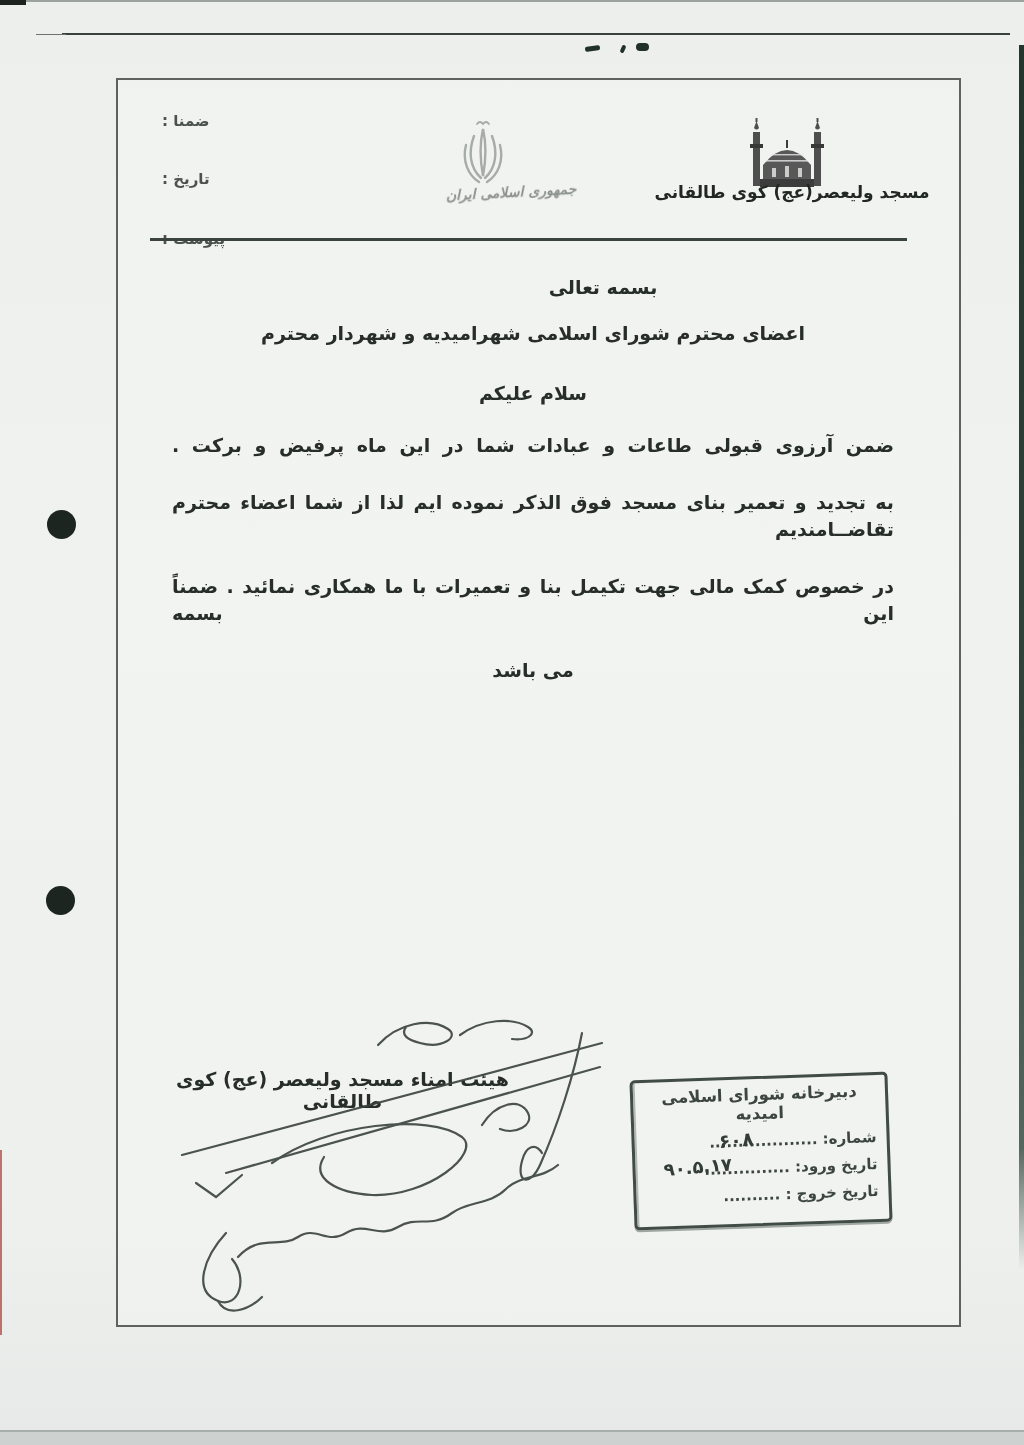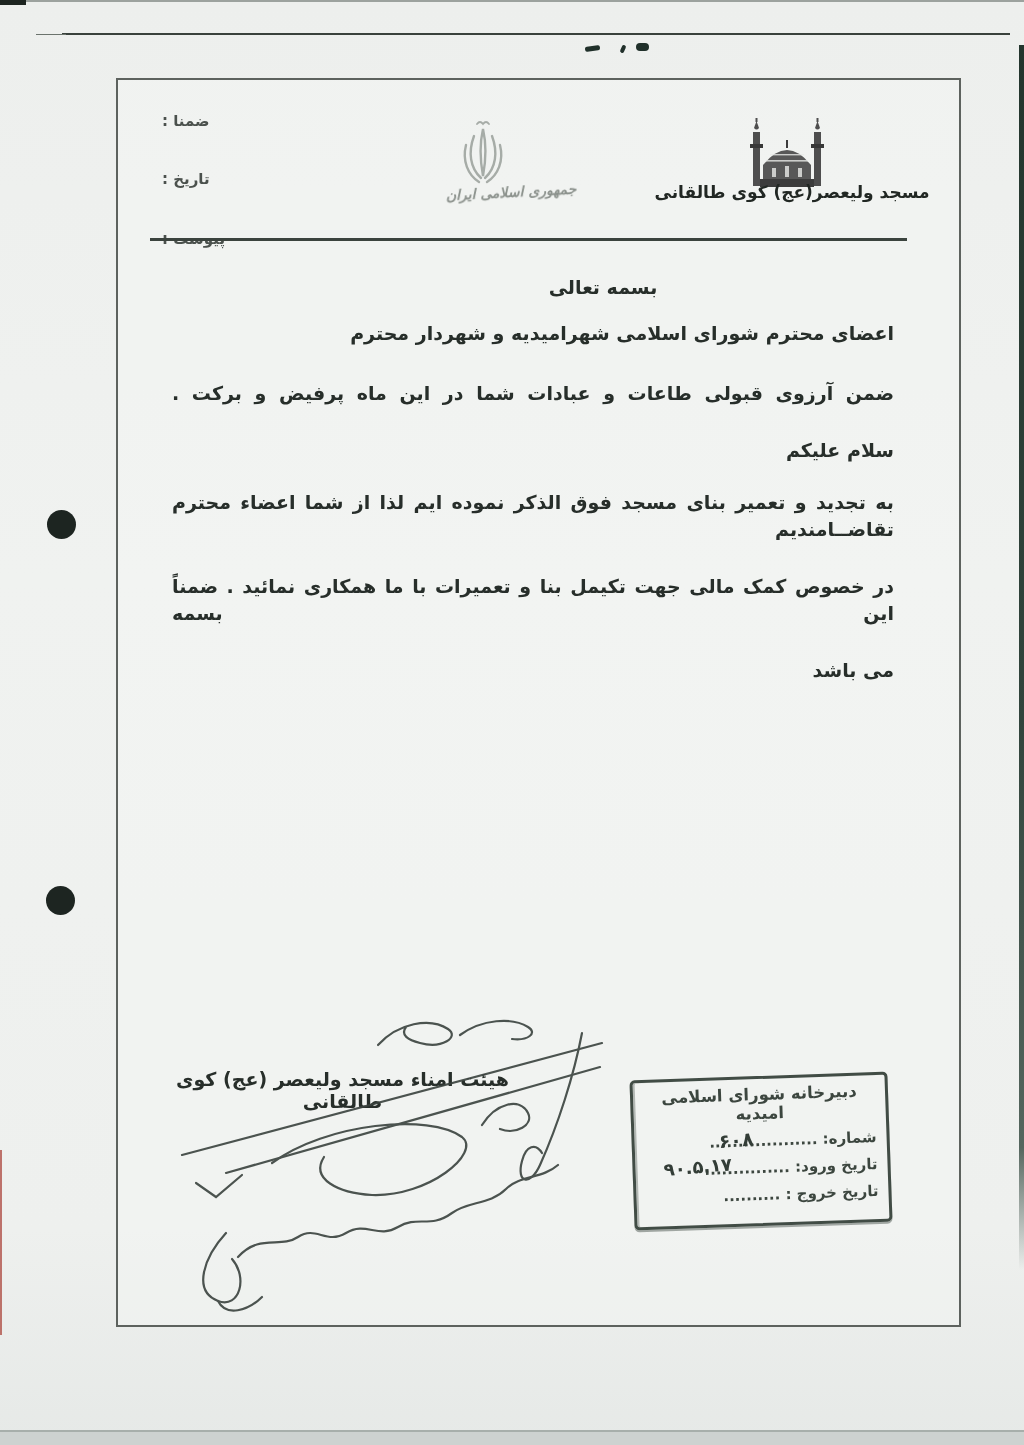--- a/index.html
+++ b/index.html
@@ -36,21 +36,21 @@
     font-size:17px;font-weight:700;color:#21272­3;color:#212723;}
 
   .besmele{position:absolute;left:350px;top:168px;width:270px;text-align:center;direction:rtl;
     font-size:19px;font-weight:700;color:#272e2a;margin-top:28px;}
 
   .body-block{position:absolute;left:54px;top:240px;width:722px;direction:rtl;color:#272e2a;}
   .line{font-size:19px;font-weight:700;line-height:27px;margin-bottom:30px;}
   .addressee{margin-bottom:33px;}
   .greeting{margin-bottom:25px;}
   .just{text-align:justify;text-align-last:justify;}
-  .right{text-align:right;}
+  .right{text-align:center;}
 
   .sig-caption{position:absolute;left:52px;top:988px;width:345px;direction:rtl;text-align:center;
     font-size:19px;font-weight:700;color:#272e2a;}
   .sig-svg{position:absolute;left:12px;top:925px;}
 
   .stamp{position:absolute;left:514px;top:996px;width:258px;height:150px;border:3px solid #414c45;
     border-radius:5px;transform:rotate(-2deg);padding:6px 10px 4px 10px;color:#3c463f;
     box-shadow:0 2px 0 rgba(62,74,66,.45), inset 2px 0 0 rgba(62,74,66,.35);}
   .stamp-title{direction:rtl;text-align:center;font-size:16.5px;font-weight:700;letter-spacing:-.3px;}
   .stamp-row{direction:rtl;position:relative;font-size:15px;font-weight:700;margin-top:9px;white-space:nowrap;}
@@ -124,22 +124,22 @@
       </svg>
     </div>
     <div class="org-name">مسجد ولیعصر(عج) کوی طالقانی</div>
 
     <div class="hdr-rule"></div>
 
     <div class="besmele">بسمه تعالی</div>
 
     <div class="body-block">
       <div class="line right addressee">اعضای محترم شورای اسلامی شهرامیدیه و شهردار محترم</div>
+      <div class="line right greeting">سلام علیکم</div>
       <div class="line just">ضمن آرزوی قبولی طاعات و عبادات شما در این ماه پرفیض و برکت .</div>
-      <div class="line right greeting">سلام علیکم</div>
       <div class="line just">به تجدید و تعمیر بنای مسجد فوق الذکر نموده ایم لذا از شما اعضاء محترم تقاضــامندیم</div>
       <div class="line just">در خصوص کمک مالی جهت تکیمل بنا و تعمیرات با ما همکاری نمائید . ضمناً این بسمه</div>
       <div class="line right">می باشد</div>
     </div>
 
     <div class="sig-caption">هیئت امناء مسجد ولیعصر (عج) کوی طالقانی</div>
     <svg class="sig-svg" width="500" height="330" viewBox="0 0 500 330">
       <g fill="none" stroke="#3a423e" stroke-width="2.2" stroke-linecap="round" opacity=".9">
         <path d="M 52 150 L 472 38"></path>
         <path d="M 96 168 L 470 62"></path>

